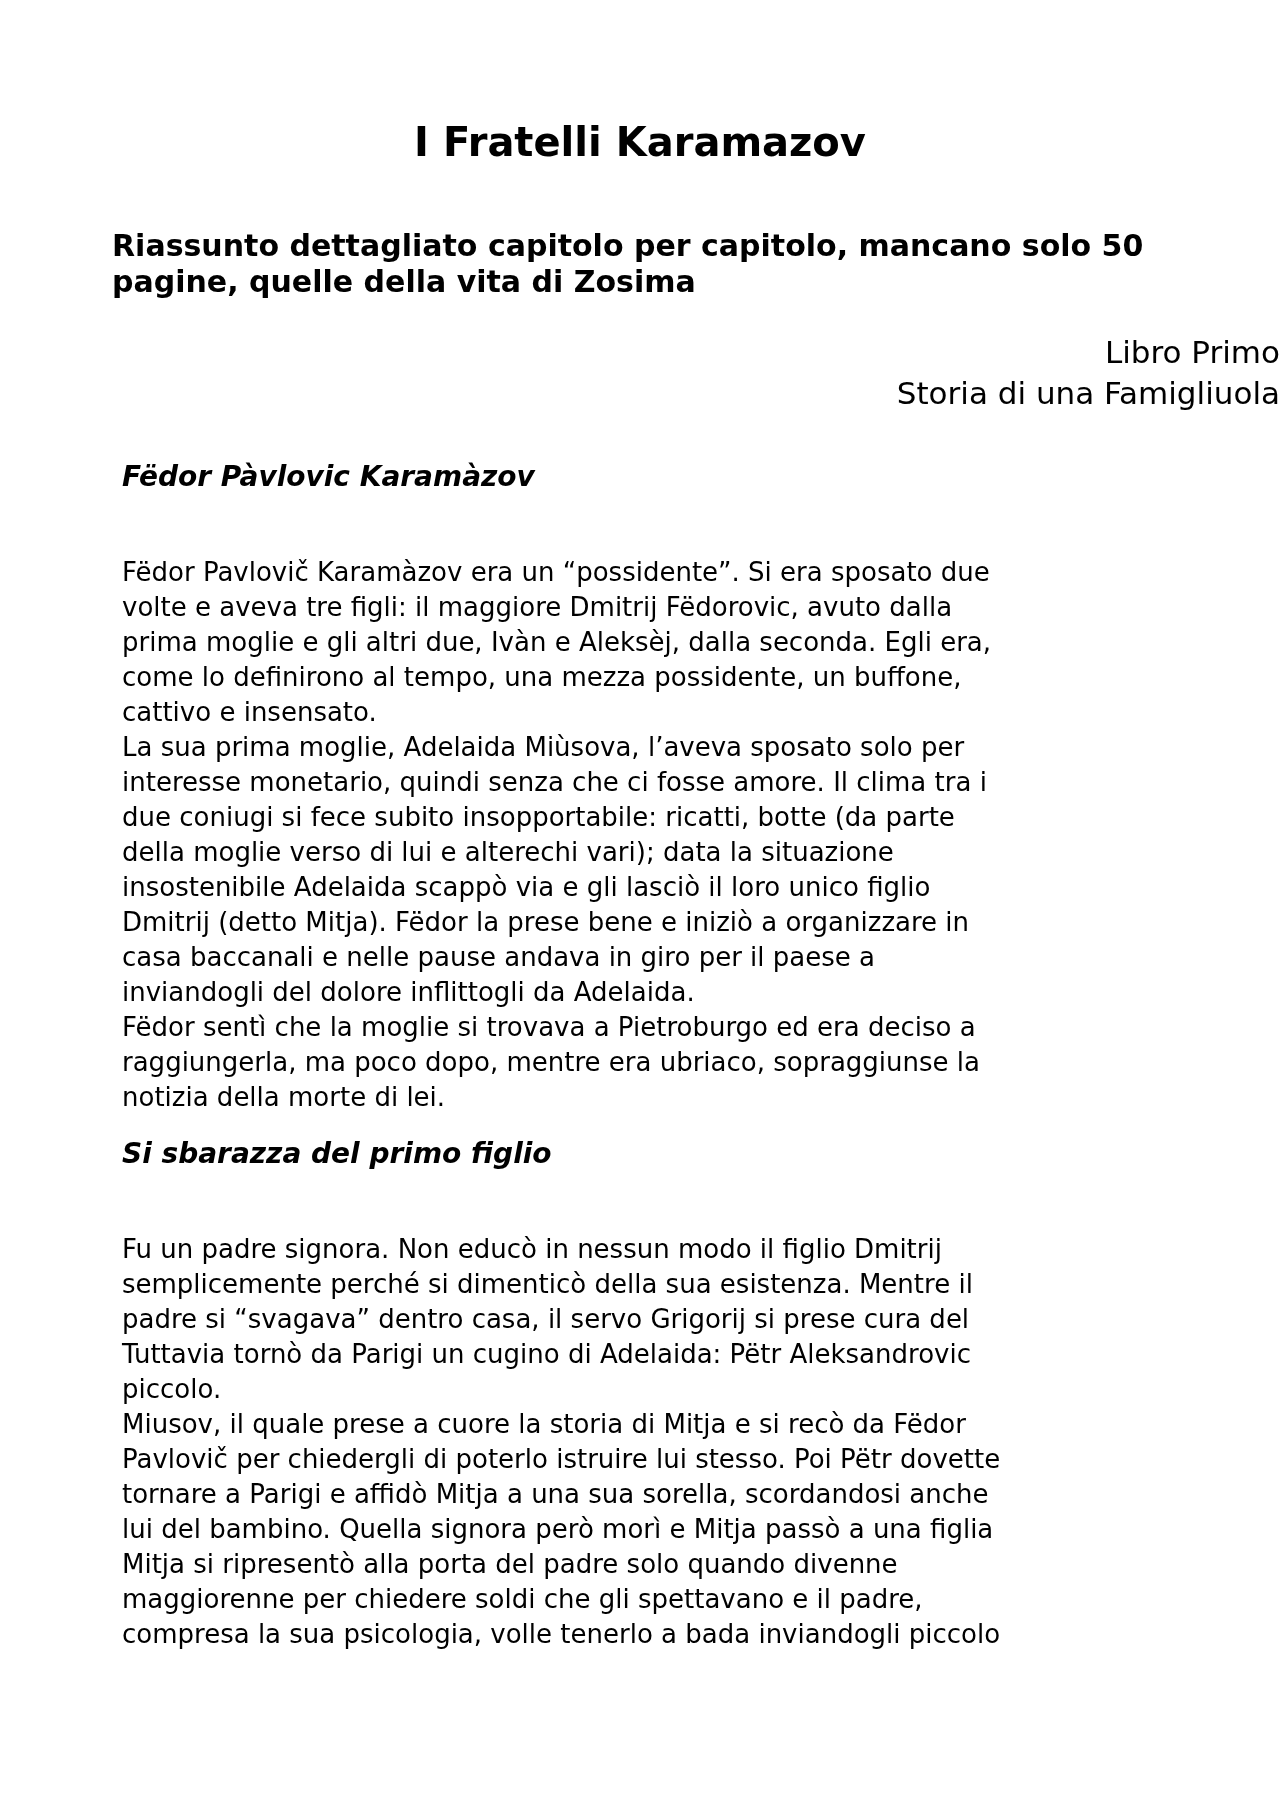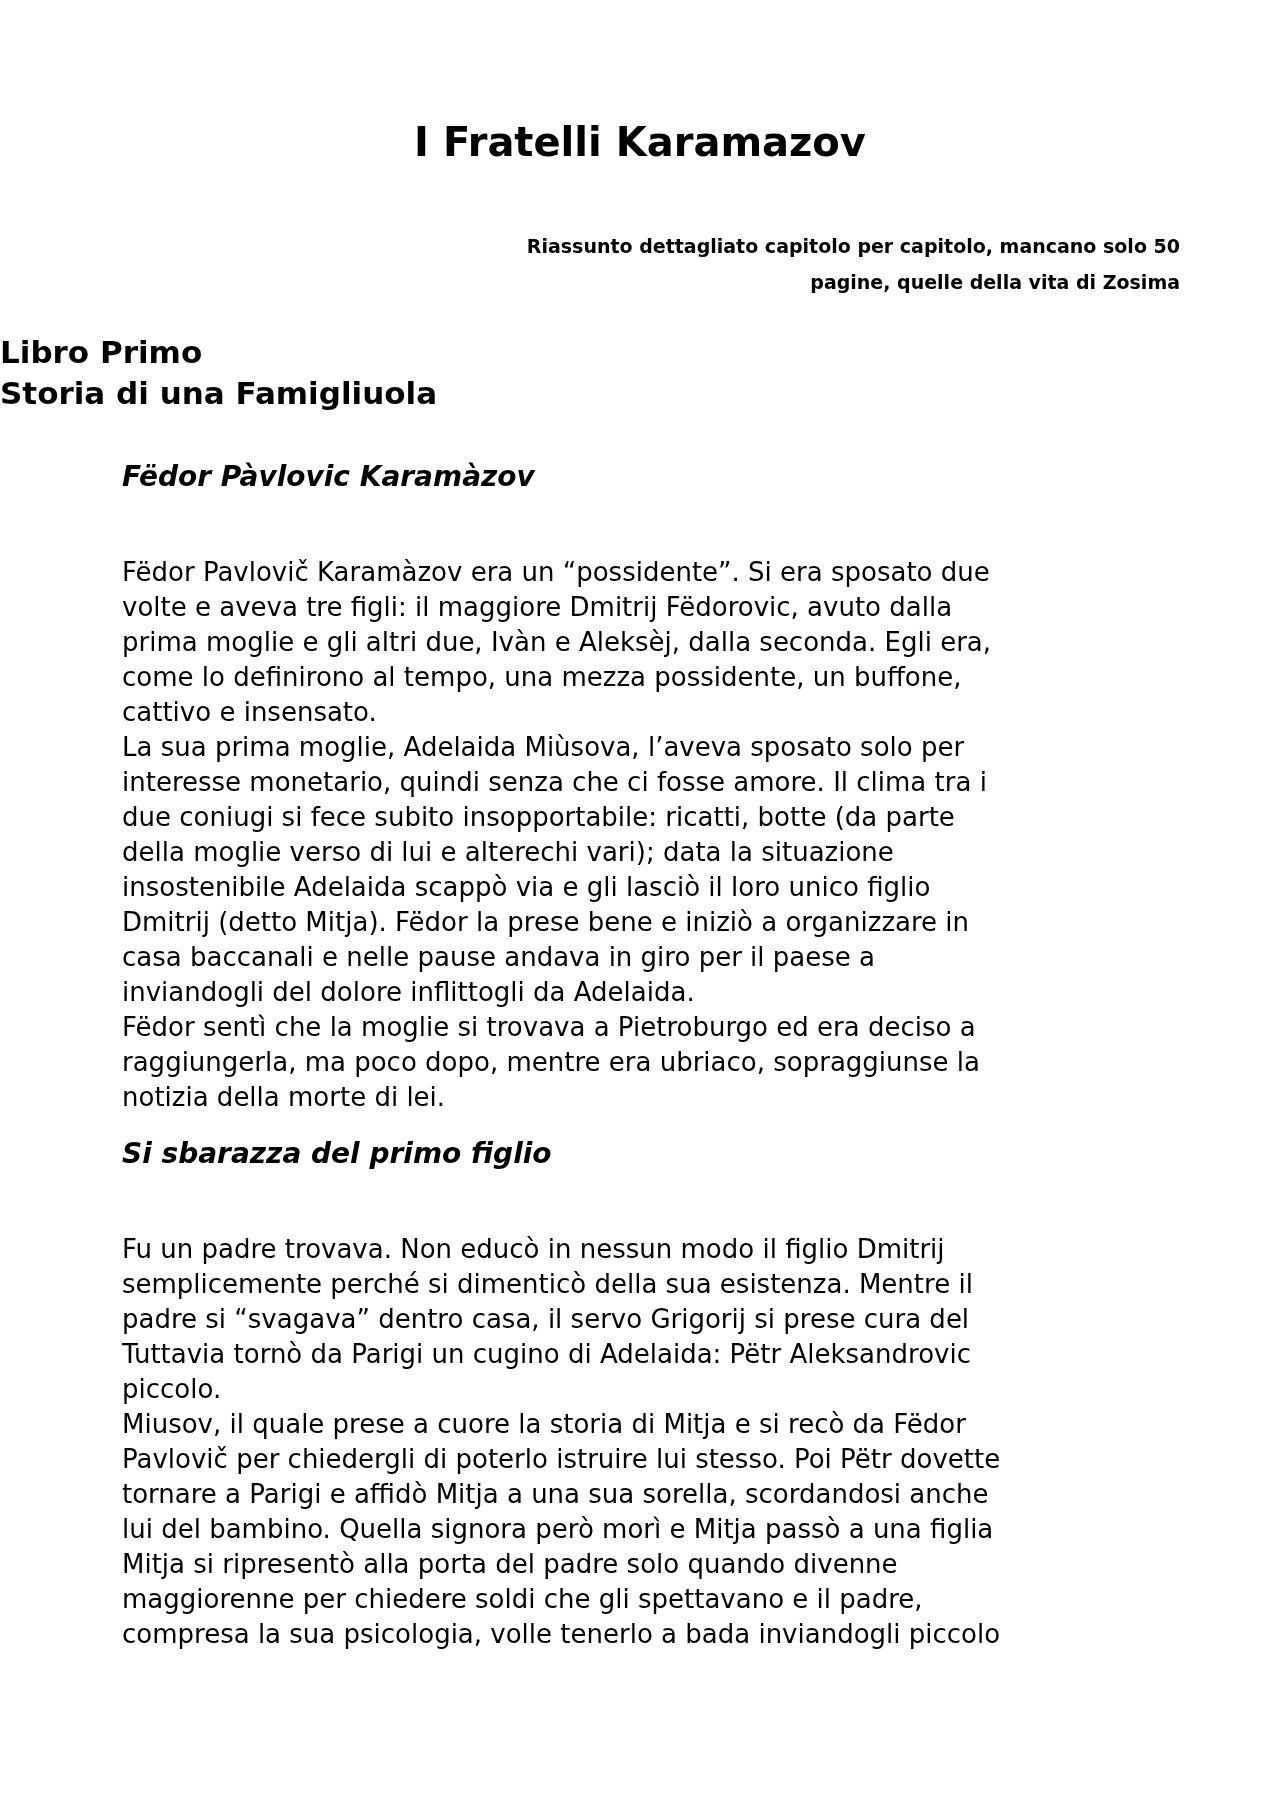--- a/index.html
+++ b/index.html
@@ -6,26 +6,26 @@
     body {
       width: 1280px; height: 1811px; overflow: hidden;
       font-family: "DejaVu Sans", sans-serif; color: #000;
     }
     .page { position: relative; width: 1052px; height: 1811px; background: #fff; }
     .title {
       position: absolute; left: 0; width: 1280px; top: 118px;
       text-align: center; font-weight: bold; font-size: 40px; line-height: 48px;
     }
     .subtitle {
-      position: absolute; left: 100px; width: 1080px; top: 228px;
-      text-align: right; font-weight: bold; font-size: 19px; line-height: 36px;
+      position: absolute; left: 112px; width: 1080px; top: 228px;
+      text-align: left; font-weight: bold; font-size: 30px; line-height: 36px;
     }
     .book {
       position: absolute; left: 0; width: 1280px; top: 332px;
-      text-align: left; font-weight: bold; font-size: 31px; line-height: 41px;
+      text-align: right; font-weight: normal; font-size: 31px; line-height: 41px;
     }
     .section-heading {
       position: absolute; left: 122px; font-weight: bold; font-style: italic;
       font-size: 28px; line-height: 36px; white-space: nowrap;
     }
     .para {
       position: absolute; left: 122px; font-size: 26px; line-height: 35px;
       white-space: nowrap;
       margin-top: 20px;
     }
@@ -65,21 +65,21 @@
     <span class="line">casa baccanali e nelle pause andava in giro per il paese a</span>
     <span class="line">inviandogli del dolore inflittogli da Adelaida.</span>
     <span class="line">Fëdor sentì che la moglie si trovava a Pietroburgo ed era deciso a</span>
     <span class="line">raggiungerla, ma poco dopo, mentre era ubriaco, sopraggiunse la</span>
     <span class="line">notizia della morte di lei.</span>
   </div>
 
   <div class="section-heading" style="top:1136px;">Si sbarazza del primo figlio</div>
 
   <div class="para" style="top:1212px;">
-    <span class="line">Fu un padre trovava. Non educò in nessun modo il figlio Dmitrij</span>
+    <span class="line">Fu un padre signora. Non educò in nessun modo il figlio Dmitrij</span>
     <span class="line">semplicemente perché si dimenticò della sua esistenza. Mentre il</span>
     <span class="line">padre si “svagava” dentro casa, il servo Grigorij si prese cura del</span>
     <span class="line">Tuttavia tornò da Parigi un cugino di Adelaida: Pëtr Aleksandrovic</span>
     <span class="line">piccolo.</span>
     <span class="line">Miusov, il quale prese a cuore la storia di Mitja e si recò da Fëdor</span>
     <span class="line">Pavlovič per chiedergli di poterlo istruire lui stesso. Poi Pëtr dovette</span>
     <span class="line">tornare a Parigi e affidò Mitja a una sua sorella, scordandosi anche</span>
     <span class="line">lui del bambino. Quella signora però morì e Mitja passò a una figlia</span>
     <span class="line">Mitja si ripresentò alla porta del padre solo quando divenne</span>
     <span class="line">maggiorenne per chiedere soldi che gli spettavano e il padre,</span>

